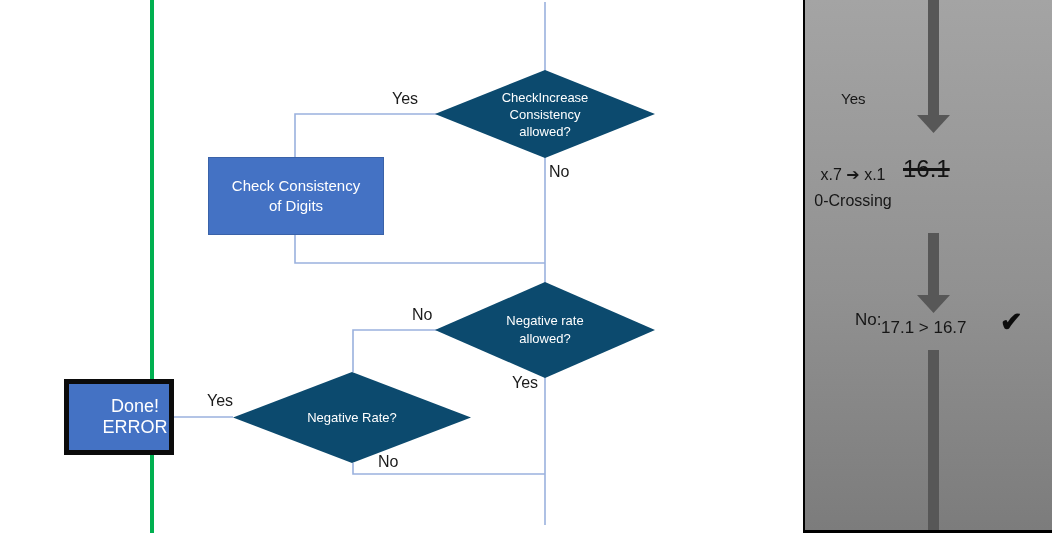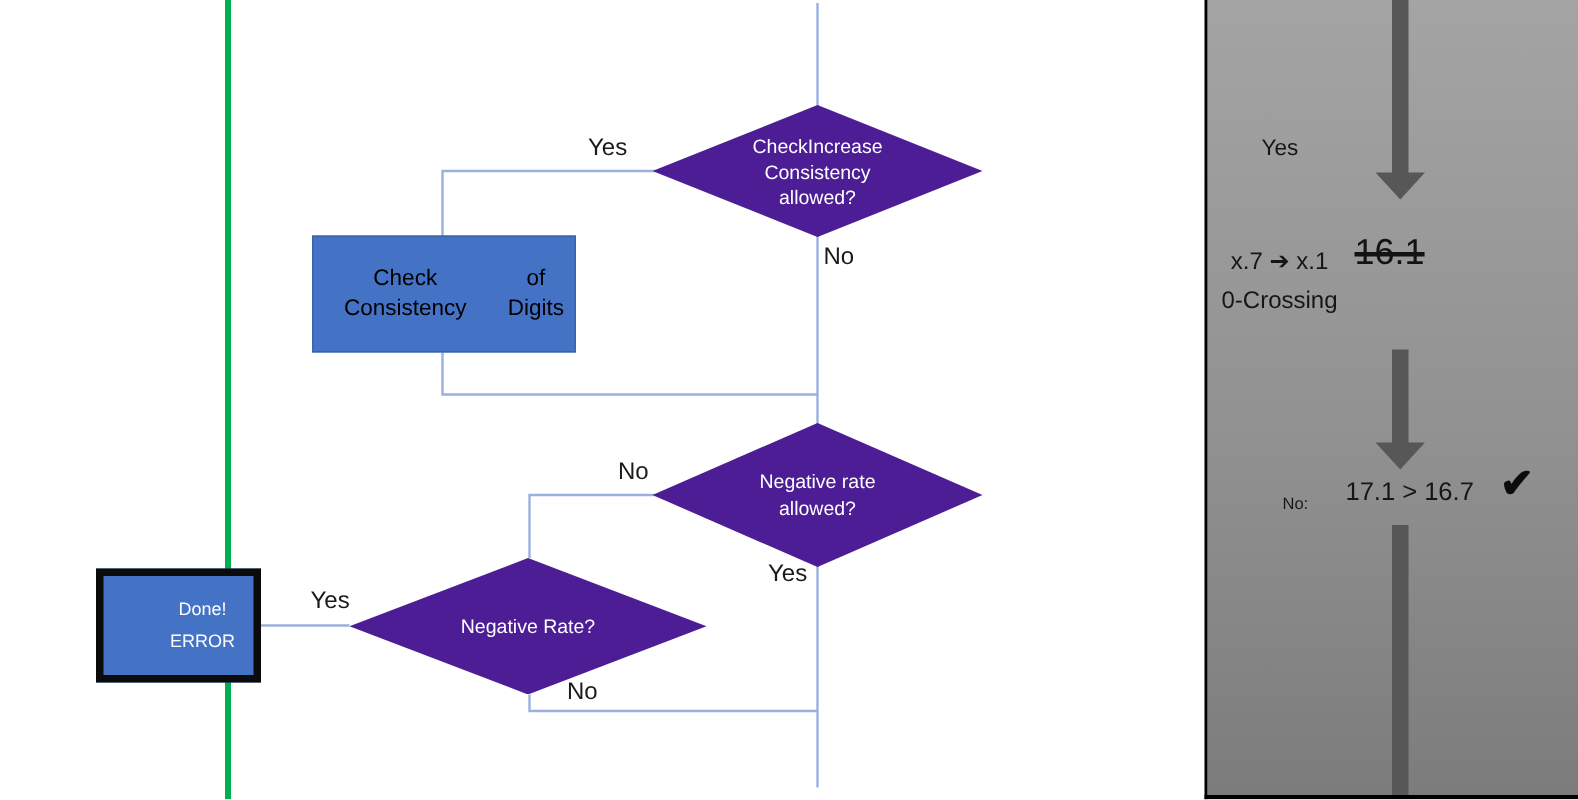--- a/index.html
+++ b/index.html
@@ -3,40 +3,40 @@
 <meta charset="utf-8">
 <style>
   html,body{margin:0;padding:0;}
   .stage{
     position:relative;width:1052px;height:533px;background:#ffffff;
     font-family:"Liberation Sans", sans-serif;overflow:hidden;
   }
   .connectors{position:absolute;left:0;top:0;}
   .green-line{position:absolute;left:150px;top:0;width:4px;height:533px;background:#00B050;}
   .diamond{
-    position:absolute;background:#4c1d95;
+    position:absolute;background:#0c4a6e;
     clip-path:polygon(50% 0,100% 50%,50% 100%,0 50%);
     display:flex;flex-direction:column;align-items:center;justify-content:center;
     color:#ffffff;text-align:center;
   }
   .diamond span{display:block;}
   #d-top{left:435px;top:70px;width:220px;height:88px;font-size:13px;line-height:17px;}
   #d-mid{left:435px;top:282px;width:220px;height:96px;font-size:13px;line-height:18px;}
   #d-bot{left:233px;top:372px;width:238px;height:91px;font-size:13px;}
   .process{
     position:absolute;left:208px;top:157px;width:176px;height:78px;
     background:#4472C4;border:1px solid #3a62a8;box-sizing:border-box;
-    display:flex;flex-direction:row;align-items:center;justify-content:center;
-    color:#000000;font-size:15px;line-height:20px;text-align:center;
+    display:flex;flex-direction:column;align-items:center;justify-content:center;
+    color:#ffffff;font-size:15px;line-height:20px;text-align:center;
   }
   .terminal{
     position:absolute;left:64px;top:379px;width:110px;height:76px;
     background:#4472C4;border:5px solid #0b0b0b;box-sizing:border-box;
     display:flex;flex-direction:column;align-items:center;justify-content:center;
-    color:#ffffff;font-size:12px;line-height:21px;text-align:center;padding-left:32px;
+    color:#ffffff;font-size:18px;line-height:21px;text-align:center;padding-left:32px;
   }
   .flabel{position:absolute;color:#1b1b1b;font-size:16px;}
   #lbl-yes-top{left:392px;top:90px;}
   #lbl-no-top{left:549px;top:163px;}
   #lbl-no-mid{left:412px;top:306px;}
   #lbl-yes-mid{left:512px;top:374px;}
   #lbl-yes-left{left:207px;top:392px;}
   #lbl-no-bot{left:378px;top:453px;}
   .panel{
     position:absolute;left:803px;top:0;width:249px;height:533px;box-sizing:border-box;
@@ -47,22 +47,22 @@
   .panel-arrows{position:absolute;left:0;top:0;}
   .p-yes{position:absolute;left:36px;top:90px;font-size:15px;}
   .p-transition{
     position:absolute;left:1px;top:162px;width:94px;text-align:center;
     font-size:16px;line-height:26px;
   }
   .p-transition span{display:block;}
   .p-values{position:absolute;left:98px;top:150px;font-size:24px;line-height:37px;color:#131313;}
   .p-values .val{display:block;}
   .struck{text-decoration:line-through;text-decoration-thickness:3px;}
-  .p-no{position:absolute;left:50px;top:330px;font-size:11px;}
-  .p-cmp{position:absolute;left:92px;top:318px;font-size:17px;}
+  .p-no{position:absolute;left:50px;top:310px;font-size:17px;}
+  .p-cmp{position:absolute;left:76px;top:318px;font-size:17px;}
   .p-check{position:absolute;left:195px;top:306px;font-size:27px;font-weight:bold;color:#0c0c0c;}
 </style>
 </head>
 <body>
 
 <div class="stage">
 
   <div class="green-line"></div>
 
   <svg class="connectors" width="1052" height="533">

